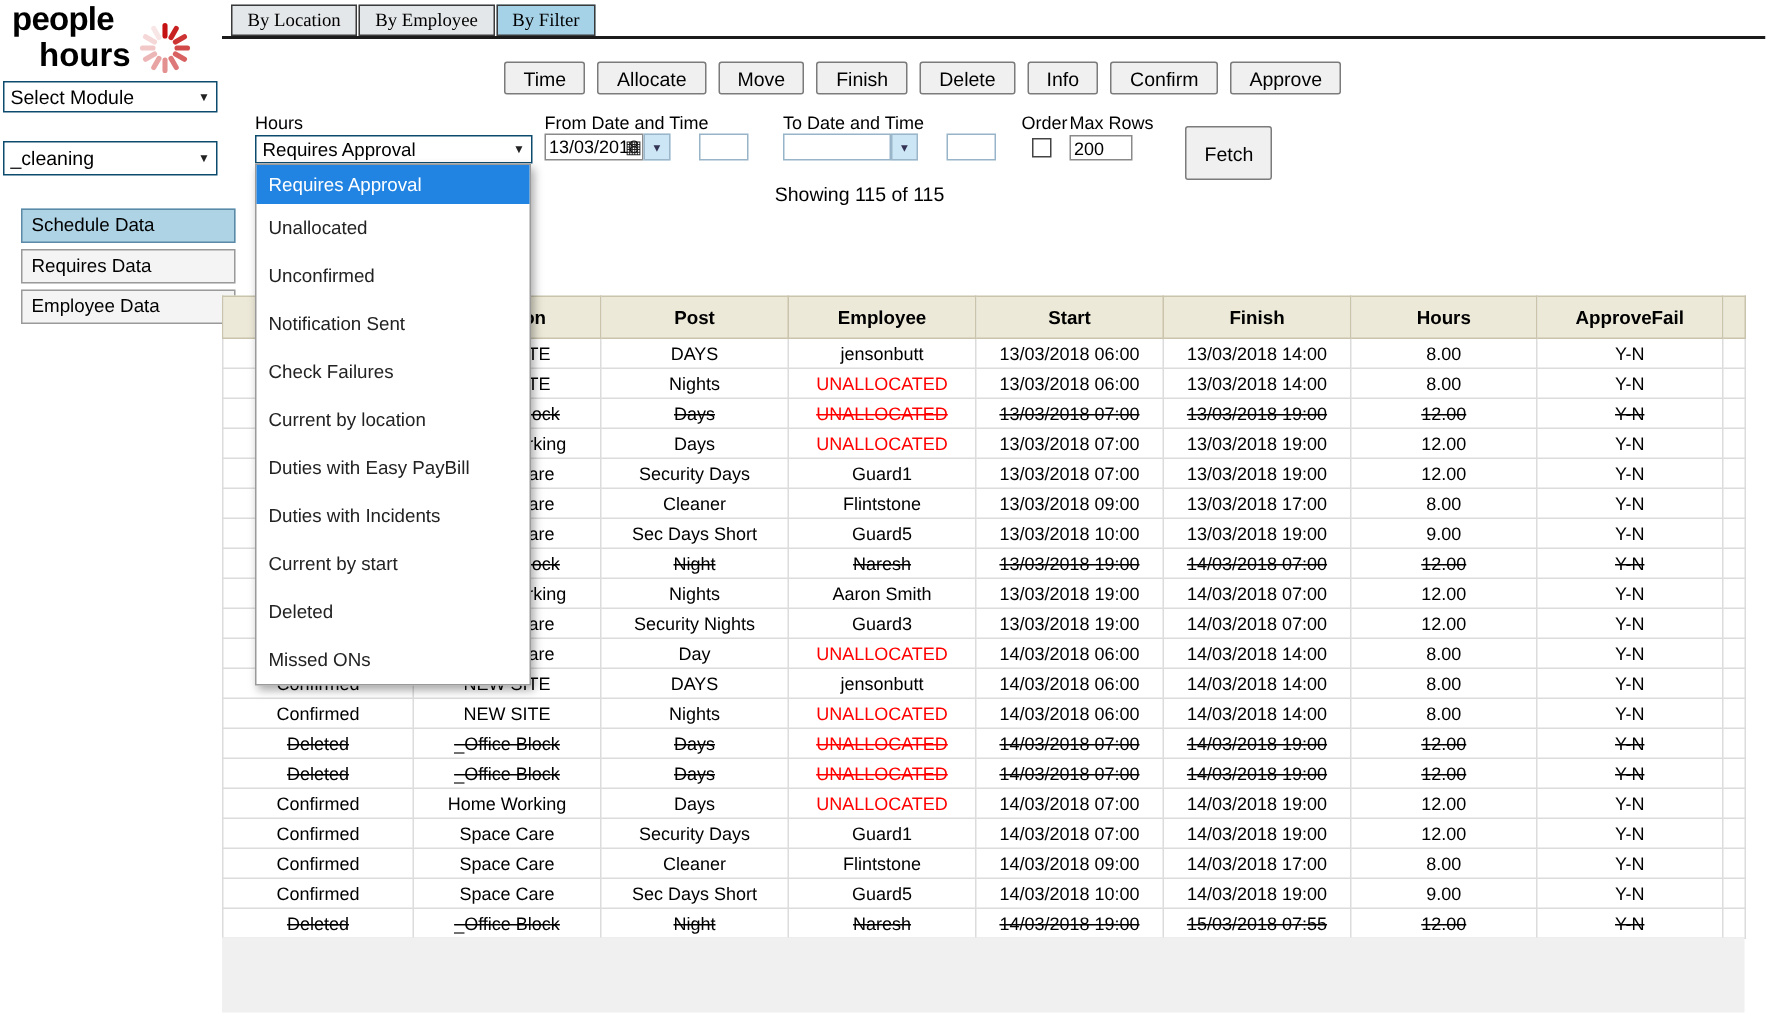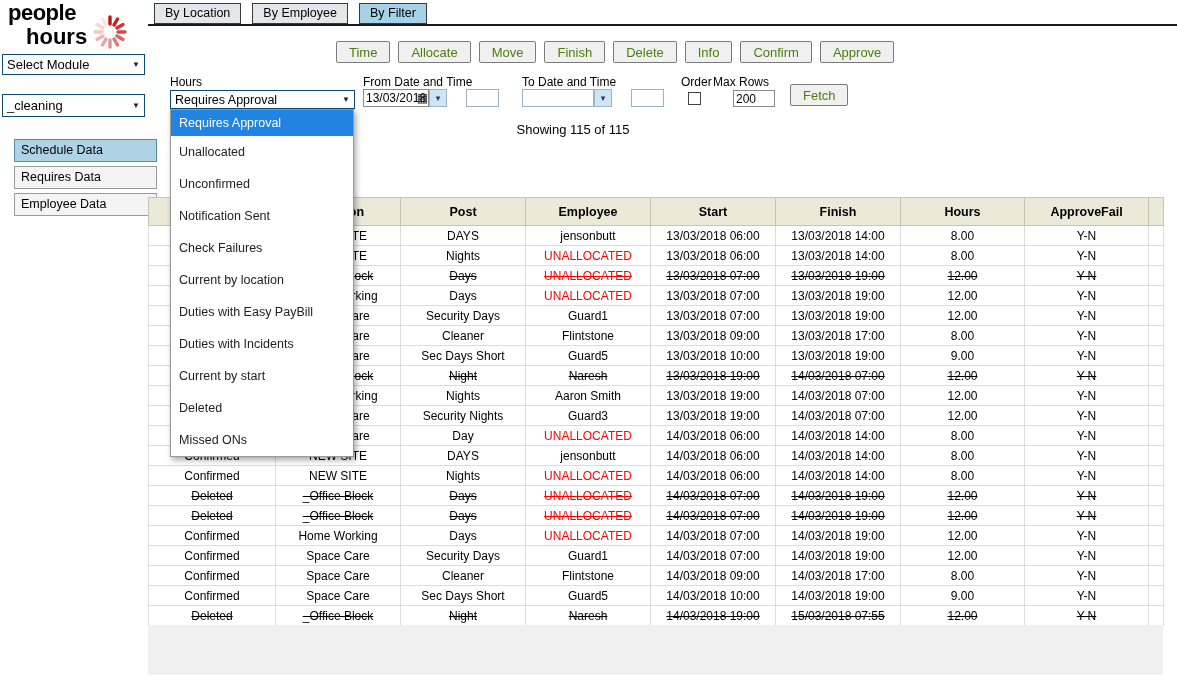--- a/index.html
+++ b/index.html
@@ -18,39 +18,39 @@
   #module-select{left:2px;top:54px;width:143px;height:21px;}
   #cleaning-select{left:2px;top:94px;width:143px;height:23px;}
   #filter-select{left:170px;top:90px;width:185px;height:19px;font-size:12.5px;}
 
   
   #sidebar-items{position:absolute;left:14px;top:139px;width:143px;}
   .side-item{height:23px;line-height:21px;padding-left:6px;border:1px solid #9a9a9a;background:#f4f4f4;margin-bottom:4px;font-size:12.5px;cursor:pointer;}
   .side-item.active{background:#aed3e4;border-color:#5b89a6;}
 
   
-  #tabs{position:absolute;left:154px;top:3px;display:flex;gap:11px;}
+  #tabs{position:absolute;left:154px;top:3px;display:flex;gap:1px;font-family:Liberation Serif, serif;}
   .tab{height:21px;line-height:19px;padding:0 10px;border:1px solid #3a3a3a;background:#e4e7e9;font-size:12.5px;cursor:pointer;}
   .tab.active{background:#a6d2e8;}
   #tab-underline{position:absolute;left:148px;top:24px;width:1029px;height:2px;background:#1b1b1b;}
 
   
   #toolbar{position:absolute;left:336px;top:41px;display:flex;gap:8px;}
-  .tbtn{height:22px;padding:0 12px;background:#f0f0f0;border:1px solid #7b7b7b;border-radius:2px;font-size:13px;font-family:inherit;cursor:pointer;color:#4d7c0f;}
+  .tbtn{height:22px;padding:0 12px;background:#f0f0f0;border:1px solid #7b7b7b;border-radius:2px;font-size:13px;font-family:inherit;cursor:pointer;color:#000000;}
 
   
   .lbl{position:absolute;font-size:12px;white-space:nowrap;}
   .inp{position:absolute;height:18px;border:1px solid #8a8a8a;background:#fff;font-size:12px;font-family:inherit;padding:0 2px;}
   .time-inp{border-color:#97b4c8;}
   .date-wrap{position:absolute;left:363px;top:89px;width:66px;height:18px;border:1px solid #8a8a8a;background:#fff;display:flex;align-items:center;padding-left:2px;overflow:hidden;}
   .date-text{font-size:12px;white-space:nowrap;}
   .cal-icon{position:absolute;right:0;top:1px;font-size:12px;color:#222;background:#fff0;line-height:14px;}
   .picker-btn{position:absolute;width:18px;height:18px;background:#cde6f5;border:1px solid #9ab6c8;display:flex;align-items:center;justify-content:center;font-size:9px;color:#335;cursor:pointer;}
   #order-checkbox{position:absolute;left:688px;top:92px;width:13px;height:13px;border:1px solid #444;background:#fff;cursor:pointer;}
-  #fetch-btn{position:absolute;left:790px;top:84px;width:58px;height:22px;}
+  #fetch-btn{position:absolute;left:790px;top:84px;width:58px;height:36px;}
   #showing{position:absolute;left:473px;top:122px;width:200px;text-align:center;font-size:13px;}
 
   
   #grid{position:absolute;left:148px;top:197px;width:1015px;border-collapse:collapse;table-layout:fixed;background:#fff;}
   #grid th{background:#ece9d8;border:1px solid #c9c4ab;height:28px;font-size:12.5px;font-weight:bold;text-align:center;overflow:hidden;white-space:nowrap;}
   #grid td{border:1px solid #dcdcdc;height:20px;padding:0;text-align:center;font-size:12px;overflow:hidden;white-space:nowrap;}
   #grid tr.deleted td{text-decoration:line-through;}
   #grid td.red{color:#f00;}
   #footer-band{position:absolute;left:148px;top:625px;width:1015px;height:50px;background:#f0f0f0;}
 
@@ -131,21 +131,21 @@
 
 <div class="lbl" style="left:522px;top:75px;text-align:center;">To Date and Time</div>
 <input class="inp" style="left: 522px; top: 89px; width: 72px; border-color: rgb(151, 180, 200);" value="">
 <div class="picker-btn" style="left:594px;top:89px;">▾</div>
 <input class="inp time-inp" style="left: 631px; top: 89px; width: 33px;" value="">
 
 <div class="lbl" style="left:681px;top:75px;">Order</div>
 <div id="order-checkbox"></div>
 
 <div class="lbl" style="left:713px;top:75px;">Max Rows</div>
-<input class="inp" style="left: 713px; top: 90px; width: 42px; height: 17px; margin-left: 20px;" value="200">
+<input class="inp" style="left: 713px; top: 90px; width: 42px; height: 17px;" value="200">
 
 <button id="fetch-btn" class="tbtn">Fetch</button>
 
 <div id="showing">Showing 115 of 115</div>
 
 <table id="grid">
   <colgroup>
     <col style="width:127px">
       <col style="width:125px">
       <col style="width:125px">

